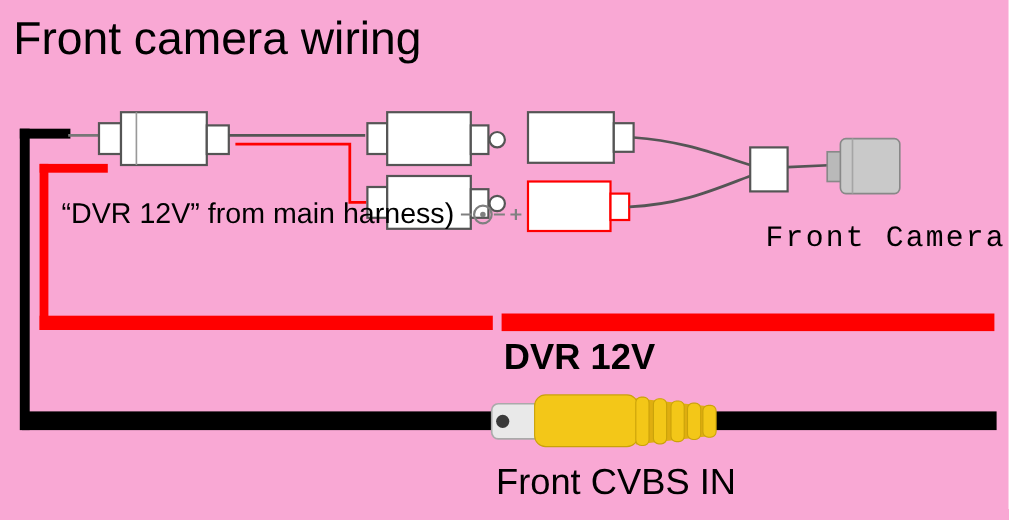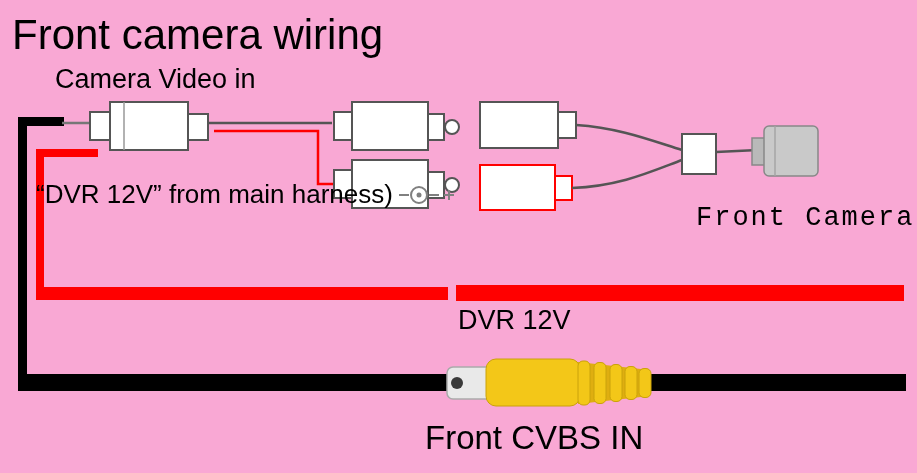--- a/index.html
+++ b/index.html
@@ -4,24 +4,24 @@
 <style>
   html,body{margin:0;padding:0;background:#fff;}
   .stage{
     position:relative;width:917px;height:473px;background:#f9a8d4;overflow:hidden;
     font-family:"Liberation Sans",sans-serif;color:#000;
   }
   .abs{position:absolute;}
   .title{left:12px;top:12px;font-size:42px;line-height:1.1;letter-spacing:0;}
   .camera-video-in{left:55px;top:64px;font-size:27px;}
   .note{left:36px;top:176px;font-size:26px;line-height:1.45;}
-  .note-line2{display:flex;align-items:center;gap:4px;}
+  .note-line2{display:flex;align-items:center;gap:4px;margin-left:20px;}
   .front-camera{left:696px;top:203px;font-size:27px;font-family:Liberation Mono, monospace;letter-spacing:2px;}
-  .dvr12v-label{left:450px;top:305px;width:200px;font-size:27px;text-align:left;padding-left:8px;}
-  .cvbs-label{left:425px;top:419px;width:270px;font-size:33px;}
+  .dvr12v-label{left:450px;top:305px;width:200px;font-size:33px;text-align:left;padding-left:8px;font-weight:bold;}
+  .cvbs-label{left:425px;top:419px;width:270px;font-size:33px;text-align:center;}
   svg{display:block;}
   .gfx{left:0;top:0;}
 </style>
 </head>
 <body>
 
 <div class="stage">
 
   <svg class="abs gfx" width="917" height="473" viewBox="0 0 917 473">
 
@@ -92,21 +92,20 @@
       <rect x="578" y="361" width="12" height="44" rx="5" fill="#f3c718" stroke="#caa20a" stroke-width="1"></rect>
       <rect x="594" y="362.5" width="12" height="41" rx="5" fill="#f3c718" stroke="#caa20a" stroke-width="1"></rect>
       <rect x="610" y="364.5" width="12" height="37" rx="5" fill="#f3c718" stroke="#caa20a" stroke-width="1"></rect>
       <rect x="625" y="366.5" width="12" height="33" rx="5" fill="#f3c718" stroke="#caa20a" stroke-width="1"></rect>
       <rect x="639" y="368.5" width="12" height="29" rx="5" fill="#f3c718" stroke="#caa20a" stroke-width="1"></rect>
     </g>
   </svg>
 
   <h1 class="abs title" style="margin:0;font-weight:400;">Front camera wiring</h1>
 
-  <div class="abs camera-video-in">Camera Video in</div>
 
   <div class="abs note">
     <div class="note-line2">
       <span>“DVR 12V” from main harness)</span>
       <svg width="60" height="26" viewBox="0 0 60 26">
         <line x1="2" y1="13" x2="12" y2="13" stroke="#808080" stroke-width="2"></line>
         <circle cx="22" cy="13" r="8" fill="none" stroke="#808080" stroke-width="2"></circle>
         <circle cx="22" cy="13" r="2.5" fill="#808080"></circle>
         <line x1="32" y1="13" x2="42" y2="13" stroke="#808080" stroke-width="2"></line>
         <line x1="47" y1="13" x2="57" y2="13" stroke="#808080" stroke-width="2"></line>

